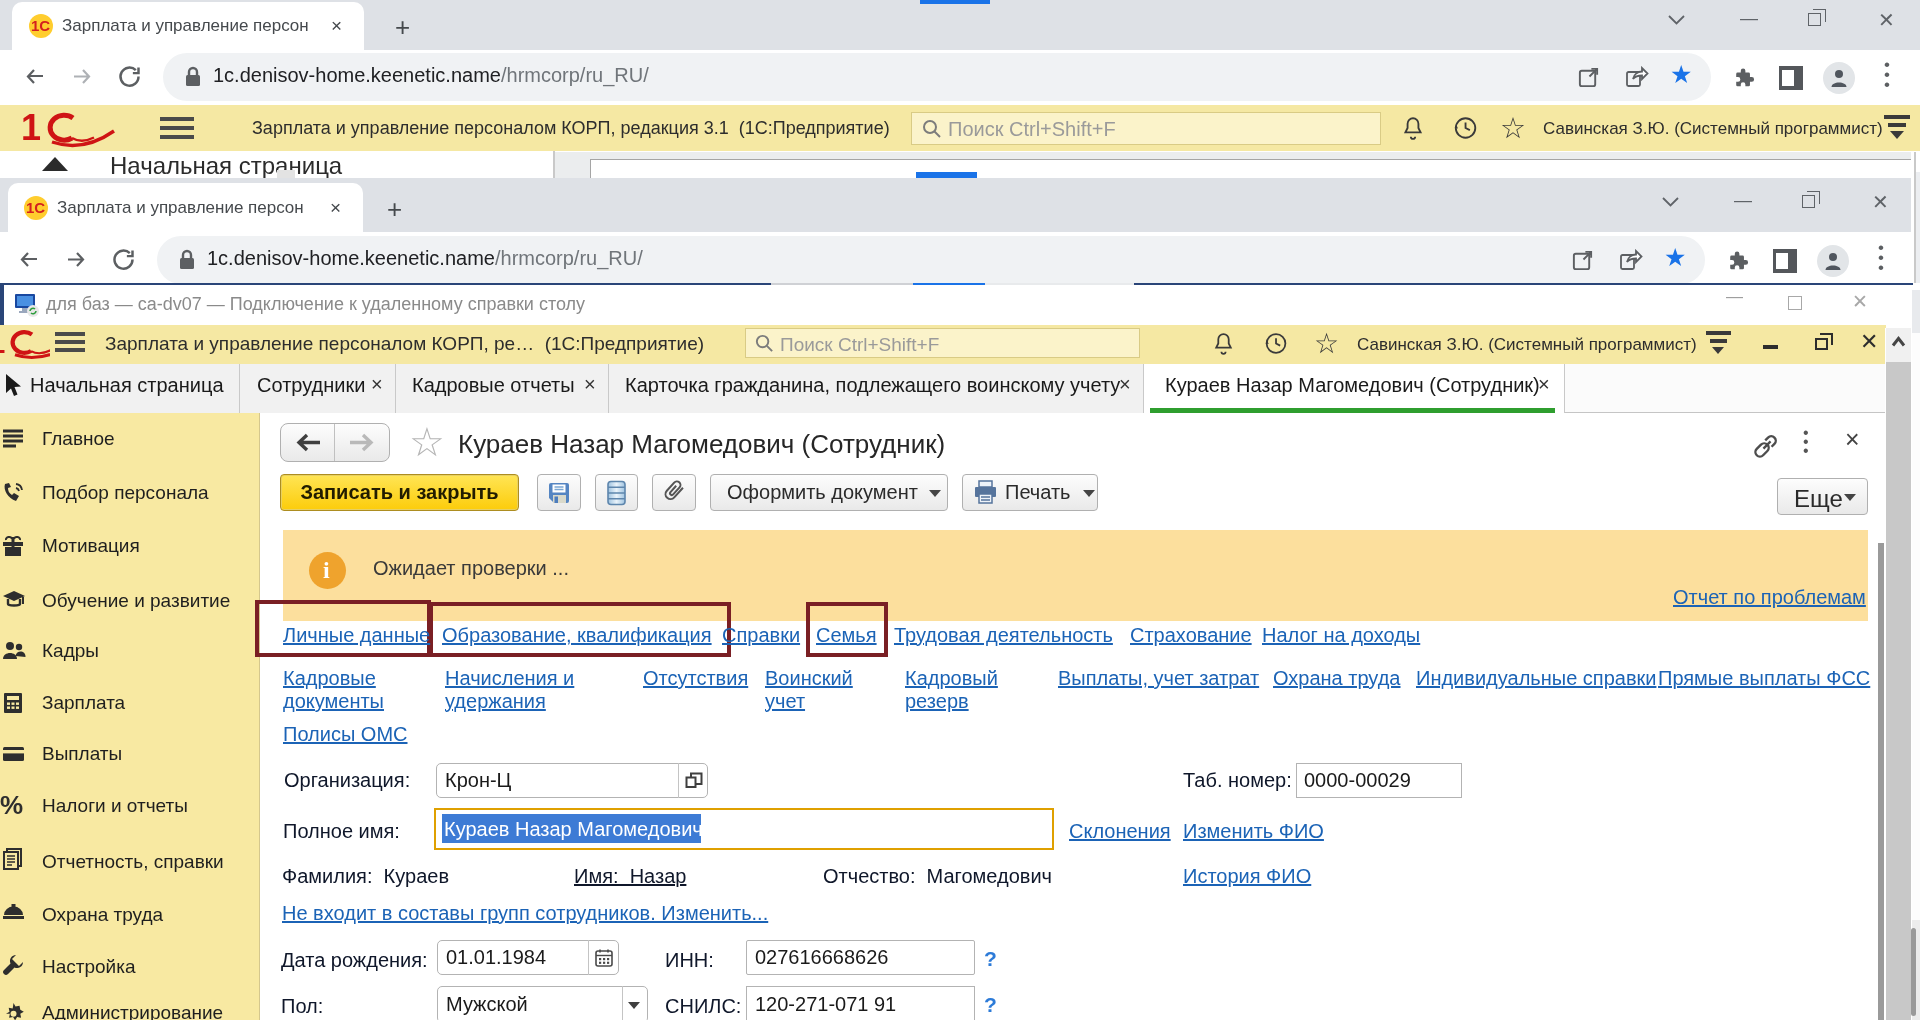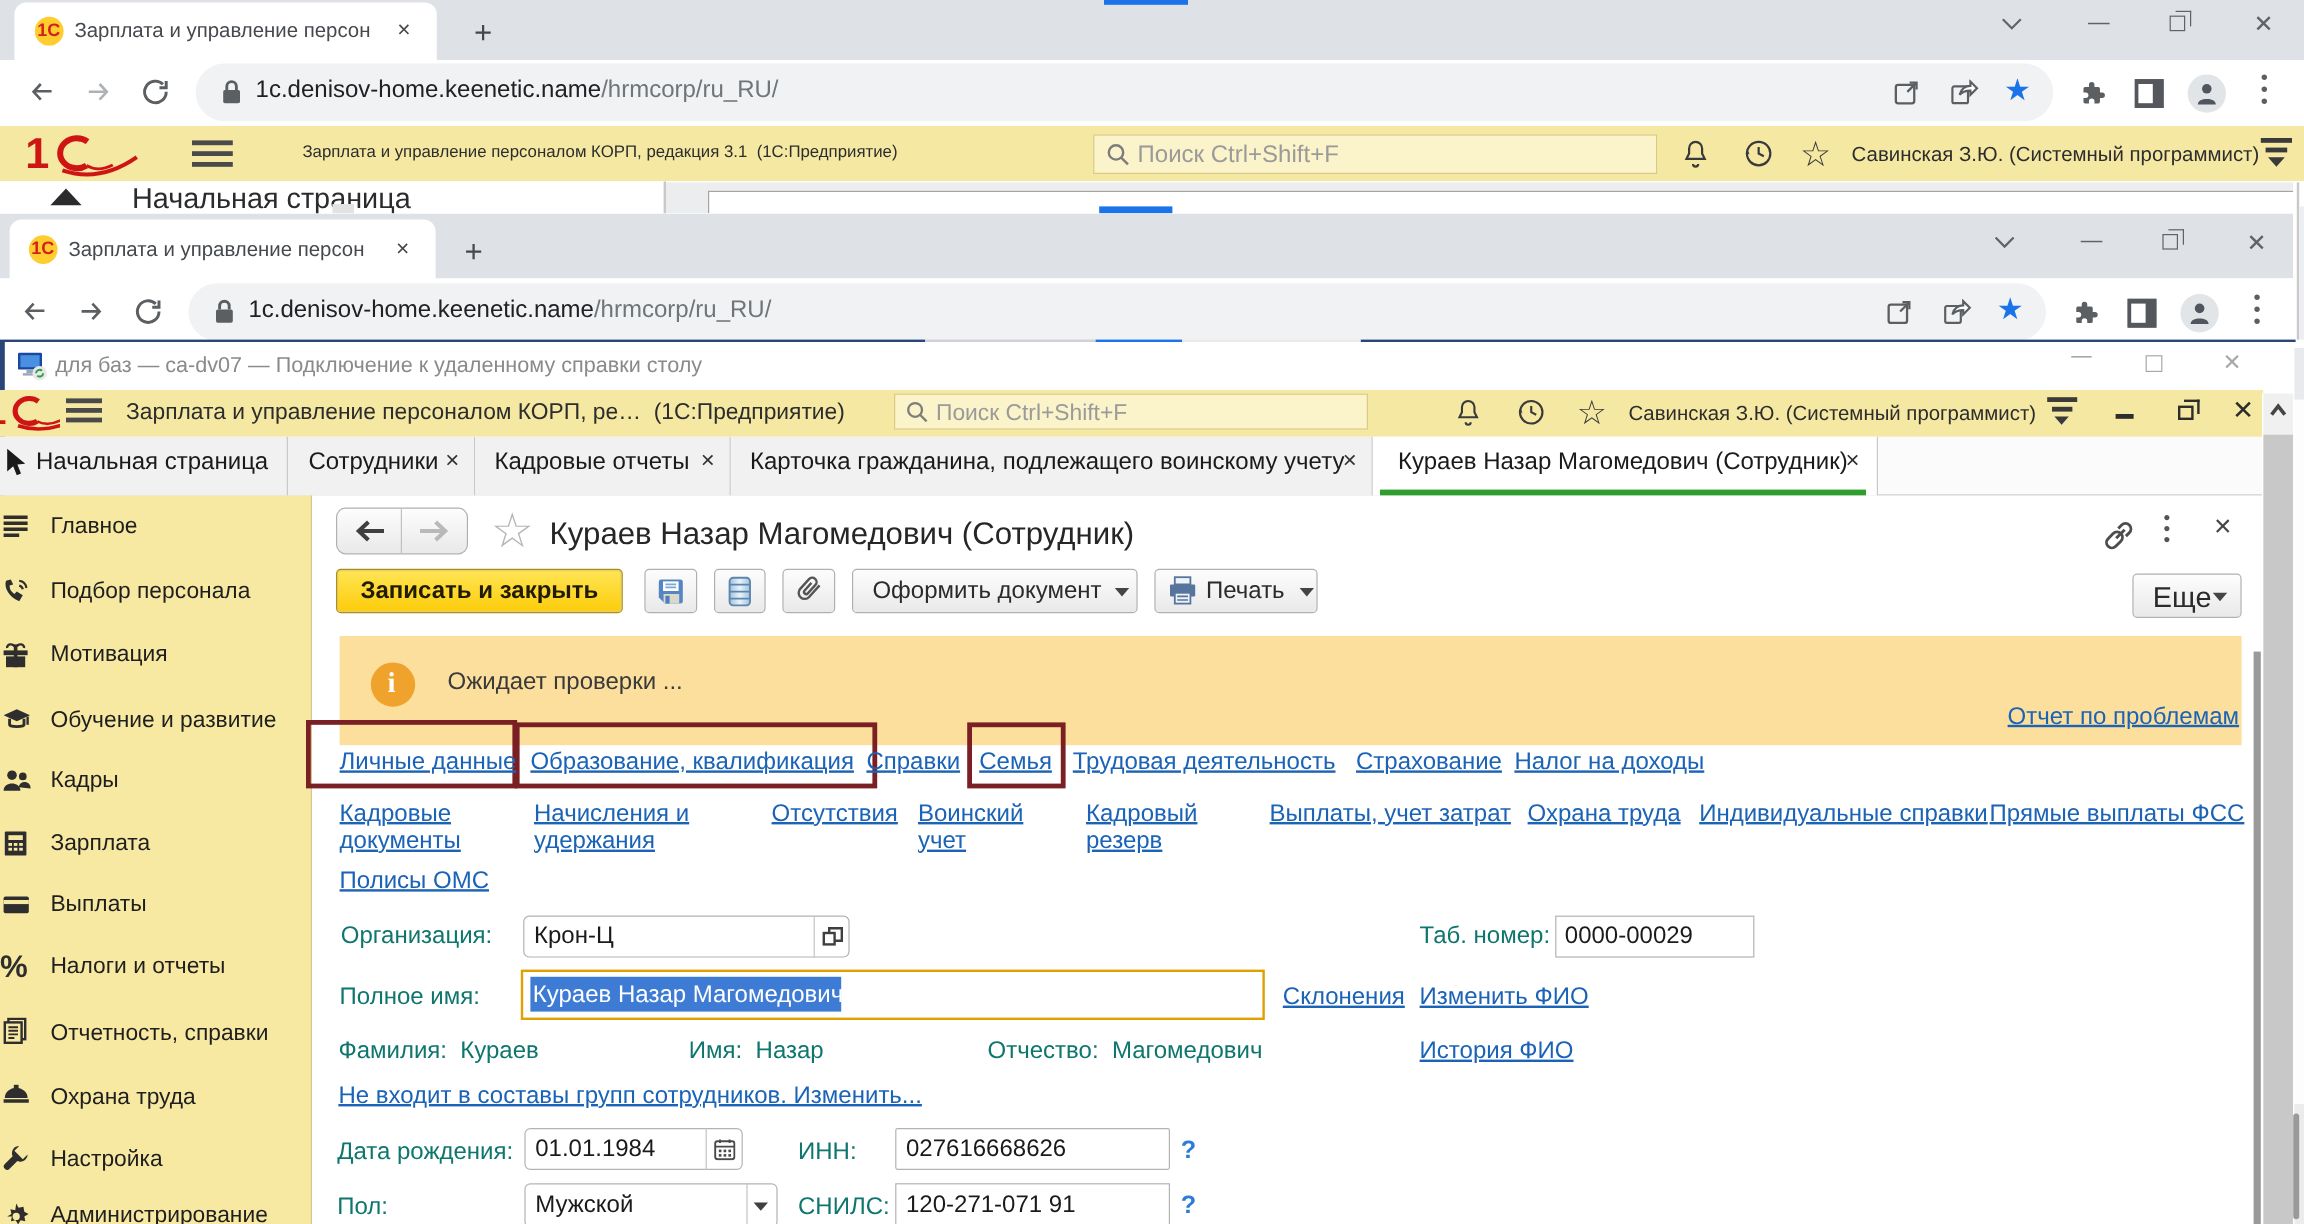--- a/index.html
+++ b/index.html
@@ -1,20 +1,20 @@
 <!DOCTYPE html>
 <html><head>
 <meta charset="utf-8">
 <style>
   * { margin:0; padding:0; box-sizing:border-box; }
   html,body { width:1920px; height:1020px; overflow:hidden; font-family:"Liberation Sans", sans-serif; }
   .abs { position:absolute; }
   #page { position:relative; width:1920px; height:1020px; background:#fff; overflow:hidden; }
   .sbt { font-size:19px; color:#1f1f1f; white-space:nowrap; }
-  .c19 { font-size:20px; color:#0f766e; white-space:nowrap; }
+  .c19 { font-size:20px; color:#0f172a; white-space:nowrap; }
   .ln { font-size:20px; color:#1b63b6; text-decoration:underline; white-space:nowrap; }
   .btn { background:linear-gradient(#fdfdfd,#e9e9e9); border:1px solid #b0b0b0; border-radius:4px; }
   .inp { background:#fff; border:1px solid #b3b3b3; font-size:20px; color:#1a1a1a; }
   .rbox { border:4px solid #7a1f24; }
 </style>
 </head>
 <body>
 <div id="page">
 
   <div class="abs" id="w1" style="left:0;top:0;width:1920px;height:178px;background:#fff;">
@@ -78,21 +78,21 @@
     <div class="abs" style="left:0;top:105px;width:1920px;height:46px;background:#f5e8a3;"></div>
     <svg class="abs" style="left:21px;top:108px;" width="96" height="40" viewBox="0 0 96 40">
         <text x="0" y="32" font-family="Liberation Sans" font-weight="bold" font-size="36" fill="#cf1414">1</text>
         <path d="M52 10 A 14 12.5 0 1 0 51 30" stroke="#cf1414" stroke-width="5" fill="none"></path>
         <path d="M31 34 C 52 41 73 37 93 23" stroke="#cf1414" stroke-width="3.4" fill="none"></path>
         <path d="M51 30 C 57 33.5 65 33.5 73 29.5" stroke="#cf1414" stroke-width="2.4" fill="none"></path>
       </svg>
     <div class="abs" style="left:160px;top:117px;width:34px;height:4px;background:#4a4a4a;"></div>
     <div class="abs" style="left:160px;top:126px;width:34px;height:4px;background:#4a4a4a;"></div>
     <div class="abs" style="left:160px;top:135px;width:34px;height:4px;background:#4a4a4a;"></div>
-    <div class="abs" style="left:252px;top:118px;font-size:14px;color:#2d2d2d;white-space:nowrap;">Зарплата и управление персоналом КОРП, редакция 3.1&nbsp; (1С:Предприятие)</div>
+    <div class="abs" style="left:252px;top:118px;font-size:18px;color:#2d2d2d;white-space:nowrap;">Зарплата и управление персоналом КОРП, редакция 3.1&nbsp; (1С:Предприятие)</div>
     <div class="abs" style="left:911px;top:112px;width:470px;height:33px;background:#fbf3ca;border:1px solid #d9cb85;"></div>
     <svg class="abs" style="left:921px;top:118px;" width="22" height="22" viewBox="0 0 22 22">
         <circle cx="9" cy="9" r="6" stroke="#7c7c7c" stroke-width="2" fill="none"></circle>
         <path d="M13.5 13.5 L19 19" stroke="#7c7c7c" stroke-width="2"></path>
       </svg>
     <div class="abs" style="left:948px;top:118px;font-size:20px;color:#9a9a9a;">Поиск Ctrl+Shift+F</div>
     <svg class="abs" style="left:1400px;top:115px;" width="26" height="26" viewBox="0 0 24 24">
         <path d="M12 3 a5 5 0 0 1 5 5 v4 l2 4 H5 l2-4 V8 a5 5 0 0 1 5-5 z M10 20 a2 2 0 0 0 4 0" stroke="#3a3a3a" stroke-width="1.7" fill="none"></path>
       </svg>
     <svg class="abs" style="left:1452px;top:115px;" width="26" height="26" viewBox="0 0 24 24">
@@ -438,21 +438,21 @@
         </svg>
       <div class="abs c19" style="left:922px;top:356px;">Таб. номер:</div>
       <div class="abs inp" style="left:1035px;top:350px;width:166px;height:35px;line-height:33px;padding-left:7px;">0000-00029</div>
       <div class="abs c19" style="left:22px;top:407px;">Полное имя:</div>
       <div class="abs" style="left:173px;top:395px;width:620px;height:42px;background:#fff;border:2px solid #dfa000;"></div>
       <div class="abs" style="left:181px;top:401px;width:259px;height:29px;background:#3d7bd5;"></div>
       <div class="abs" style="left:183px;top:405px;font-size:20px;color:#fff;white-space:nowrap;">Кураев Назар Магомедович</div>
       <div class="abs ln" style="left:808px;top:407px;">Склонения</div>
       <div class="abs ln" style="left:922px;top:407px;">Изменить ФИО</div>
       <div class="abs c19" style="left:21px;top:452px;">Фамилия:&nbsp; Кураев</div>
-      <div class="abs c19" style="left:313px;top:452px;">Имя:&nbsp; Назар</div>
+      <div class="abs c19" style="left:313px;top:452px;text-decoration:underline;">Имя:&nbsp; Назар</div>
       <div class="abs c19" style="left:562px;top:452px;">Отчество:&nbsp; Магомедович</div>
       <div class="abs ln" style="left:922px;top:452px;">История ФИО</div>
       <div class="abs ln" style="left:21px;top:489px;">Не входит в составы групп сотрудников. Изменить...</div>
       <div class="abs c19" style="left:20px;top:536px;">Дата рождения:</div>
       <div class="abs inp" style="left:176px;top:527px;width:182px;height:35px;line-height:33px;padding-left:8px;border-radius:5px;">01.01.1984</div>
       <div class="abs" style="left:327px;top:527px;width:1px;height:35px;background:#c4c4c4;"></div>
       <svg class="abs" style="left:334px;top:536px;" width="18" height="18" viewBox="0 0 18 18">
           <rect x="1" y="2" width="16" height="15" rx="2" stroke="#4a4a4a" stroke-width="1.6" fill="none"></rect>
           <path d="M1 6.5 h16" stroke="#4a4a4a" stroke-width="1.4"></path>
           <path d="M5 0.5 v3 M13 0.5 v3" stroke="#4a4a4a" stroke-width="1.6"></path>

